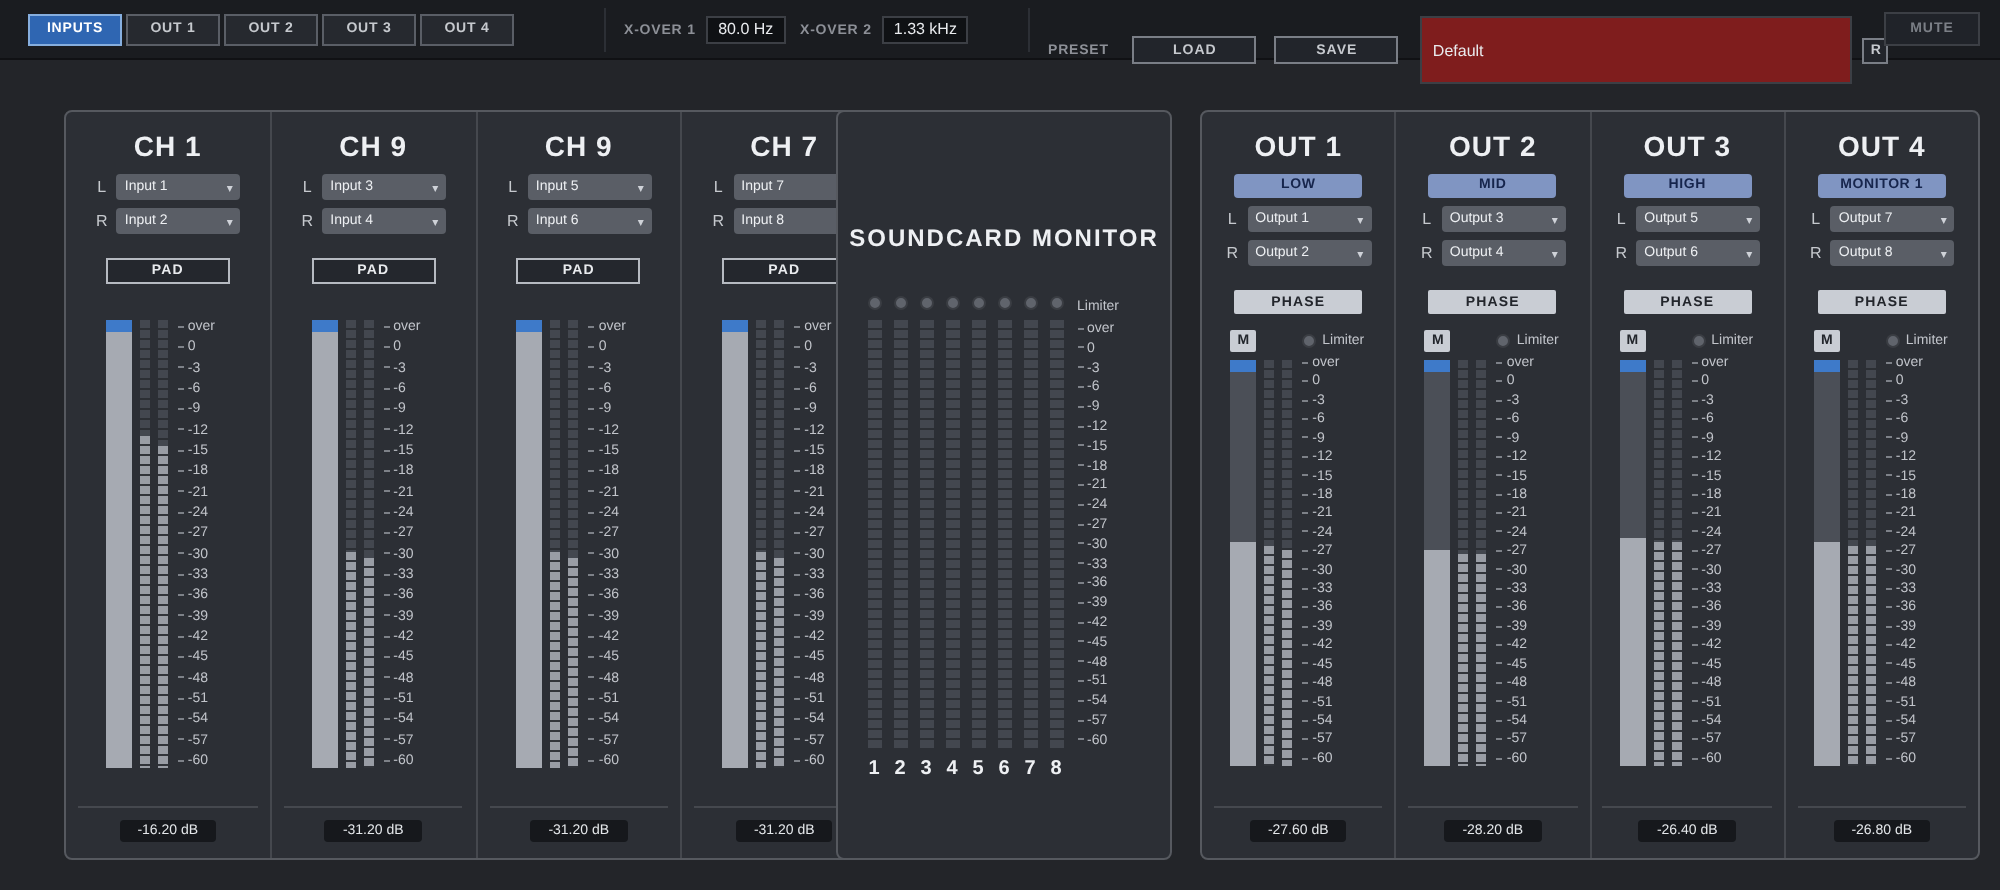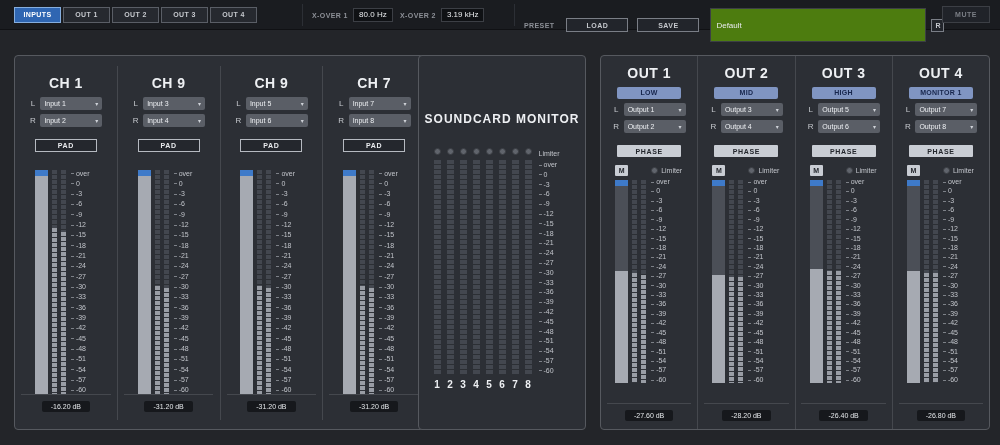--- a/index.html
+++ b/index.html
@@ -11,27 +11,27 @@
   .topbar { position:absolute; left:0; top:0; width:1000px; height:30px; background:#1a1c20; border-bottom:1px solid #101114; }
   .tabs { position:absolute; left:14px; top:7px; display:flex; gap:2px; }
   .tab { width:47px; height:16px; line-height:14px; text-align:center; font-size:7px; font-weight:bold; letter-spacing:.4px;
          color:#c6c9ce; background:#26292f; border:1px solid #5a5e66; font-family:inherit; cursor:default; }
   .tab.active { background:#2f66b2; border-color:#86aede; color:#ffffff; }
   .tb-divider { position:absolute; top:4px; width:1px; height:22px; background:#2c2f35; }
   .cluster { position:absolute; top:8px; display:flex; align-items:center; gap:5px; }
   .tb-label { font-size:7px; font-weight:bold; color:#8d9097; letter-spacing:.4px; }
   .valbox { background:#0f1114; border:1px solid #3c3f45; color:#e9ebee; font-size:8px; height:14px; line-height:12px; padding:0 5px; min-width:40px; text-align:center; }
   .tbtn { width:62px; height:14px; background:#22252b; border:1px solid #7a7e86; color:#c6c9ce; font-size:7px; font-weight:bold; letter-spacing:.5px; font-family:inherit; cursor:default; }
-  .preset-input { width:216px; height:15px; background:#4d7c0f; border:1px solid #3c3f45; color:#e9ebee; font-size:8px; padding:16px 5px; font-family:inherit; }
+  .preset-input { width:216px; height:15px; background:#7f1d1d; border:1px solid #3c3f45; color:#e9ebee; font-size:8px; padding:16px 5px; font-family:inherit; }
   .rbtn { width:13px; height:13px; background:#22252b; border:1px solid #7a7e86; color:#c6c9ce; font-size:7px; font-weight:bold; font-family:inherit; line-height:1; cursor:default; }
   .mute-btn { position:absolute; right:10px; top:6px; width:48px; height:17px; background:#202329; border:1px solid #3c3f45; color:#7b7f86; font-size:7px; font-weight:bold; letter-spacing:.5px; font-family:inherit; cursor:default; }
 
   
   .panel { position:absolute; top:55px; height:375px; background:#2c2f35; border:1px solid #56595f; border-radius:4px; }
-  .channels-panel { left:14px; width:412px; display:flex;align-items:center; }
+  .channels-panel { left:32px; width:412px; display:flex; }
   .soundcard-panel { left:418px; width:168px; }
   .outputs-panel { left:600px; width:390px; display:flex; }
 
   .strip { flex:1; display:flex; flex-direction:column; align-items:center; padding-top:9px; border-right:1px solid #45484e; min-width:0; }
   .strip:last-child { border-right:none; }
   .strip-title { font-size:14px; font-weight:bold; color:#eef0f3; letter-spacing:.5px; height:18px; }
 
   .sel-row { display:flex; align-items:center; gap:4px; margin-top:4px; }
   .lr { font-size:8px; color:#c6c9ce; width:7px; text-align:center; }
   .dropdown { width:62px; height:13px; background:#5a5e66; border-radius:2px; display:flex; align-items:center; justify-content:space-between; padding:0 4px; cursor:default; }
@@ -95,21 +95,21 @@
     </div>
 
     <div class="tb-divider" style="left:302px"></div>
 
     <div class="cluster" style="left:312px">
       <span class="tb-label">X-OVER 1</span>
       <span class="valbox">80.0 Hz</span>
     </div>
     <div class="cluster" style="left:400px">
       <span class="tb-label">X-OVER 2</span>
-      <span class="valbox">3.19 kHz</span>
+      <span class="valbox">1.33 kHz</span>
     </div>
 
     <div class="tb-divider" style="left:514px"></div>
 
     <div class="cluster" style="left:524px">
       <span class="tb-label">PRESET</span>
       <button class="tbtn" style="margin-left:7px">LOAD</button>
       <button class="tbtn" style="margin-left:4px">SAVE</button>
       <input class="preset-input" style="margin-left: 6px;" value="Default">
       <button class="rbtn">R</button>

